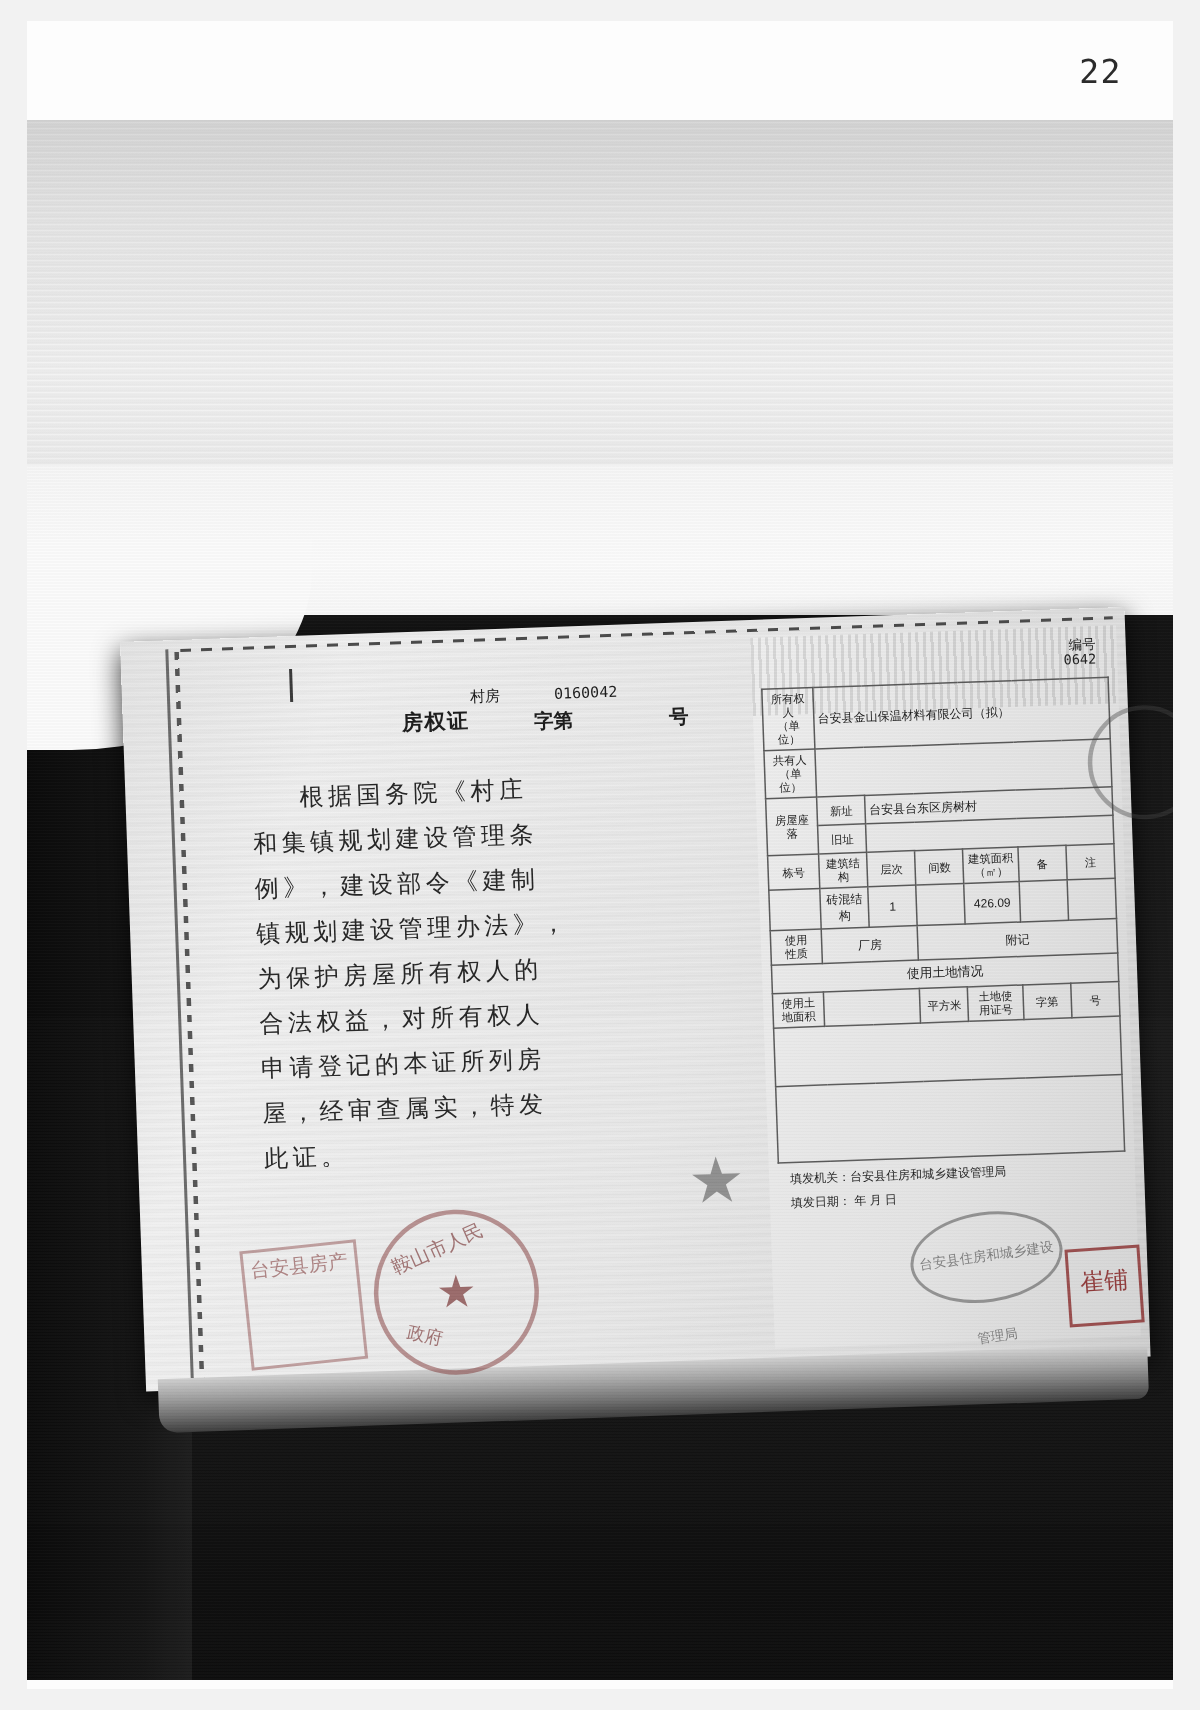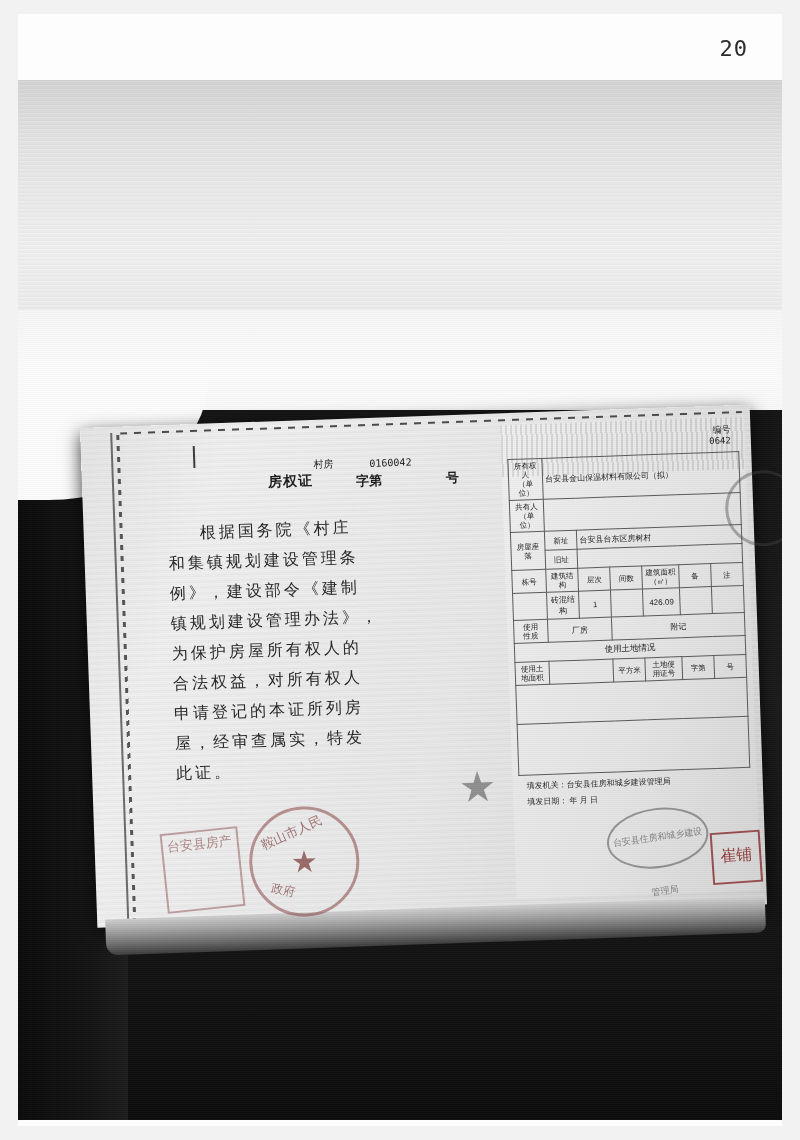--- a/index.html
+++ b/index.html
@@ -93,21 +93,21 @@
   .noise{position:absolute;left:0;top:0;width:100%;height:100%;pointer-events:none;
       background:repeating-linear-gradient(0deg,rgba(255,255,255,0.02) 0 1px,rgba(0,0,0,0.02) 1px 2px);}
 </style>
 </head>
 <body>
 
 <div class="page">
 
   <div class="sheet"></div>
 
-  <div class="page-number">20</div>
+  <div class="page-number">22</div>
 
   <div class="photo">
     <div class="photo-light"></div>
     <div class="photo-light2"></div>
     <div class="dark-bottom"></div>
     <div class="dark-left"></div>
     <div class="curve"></div>
 
     <div class="booklet">
       <div class="booklet-paper"></div>

